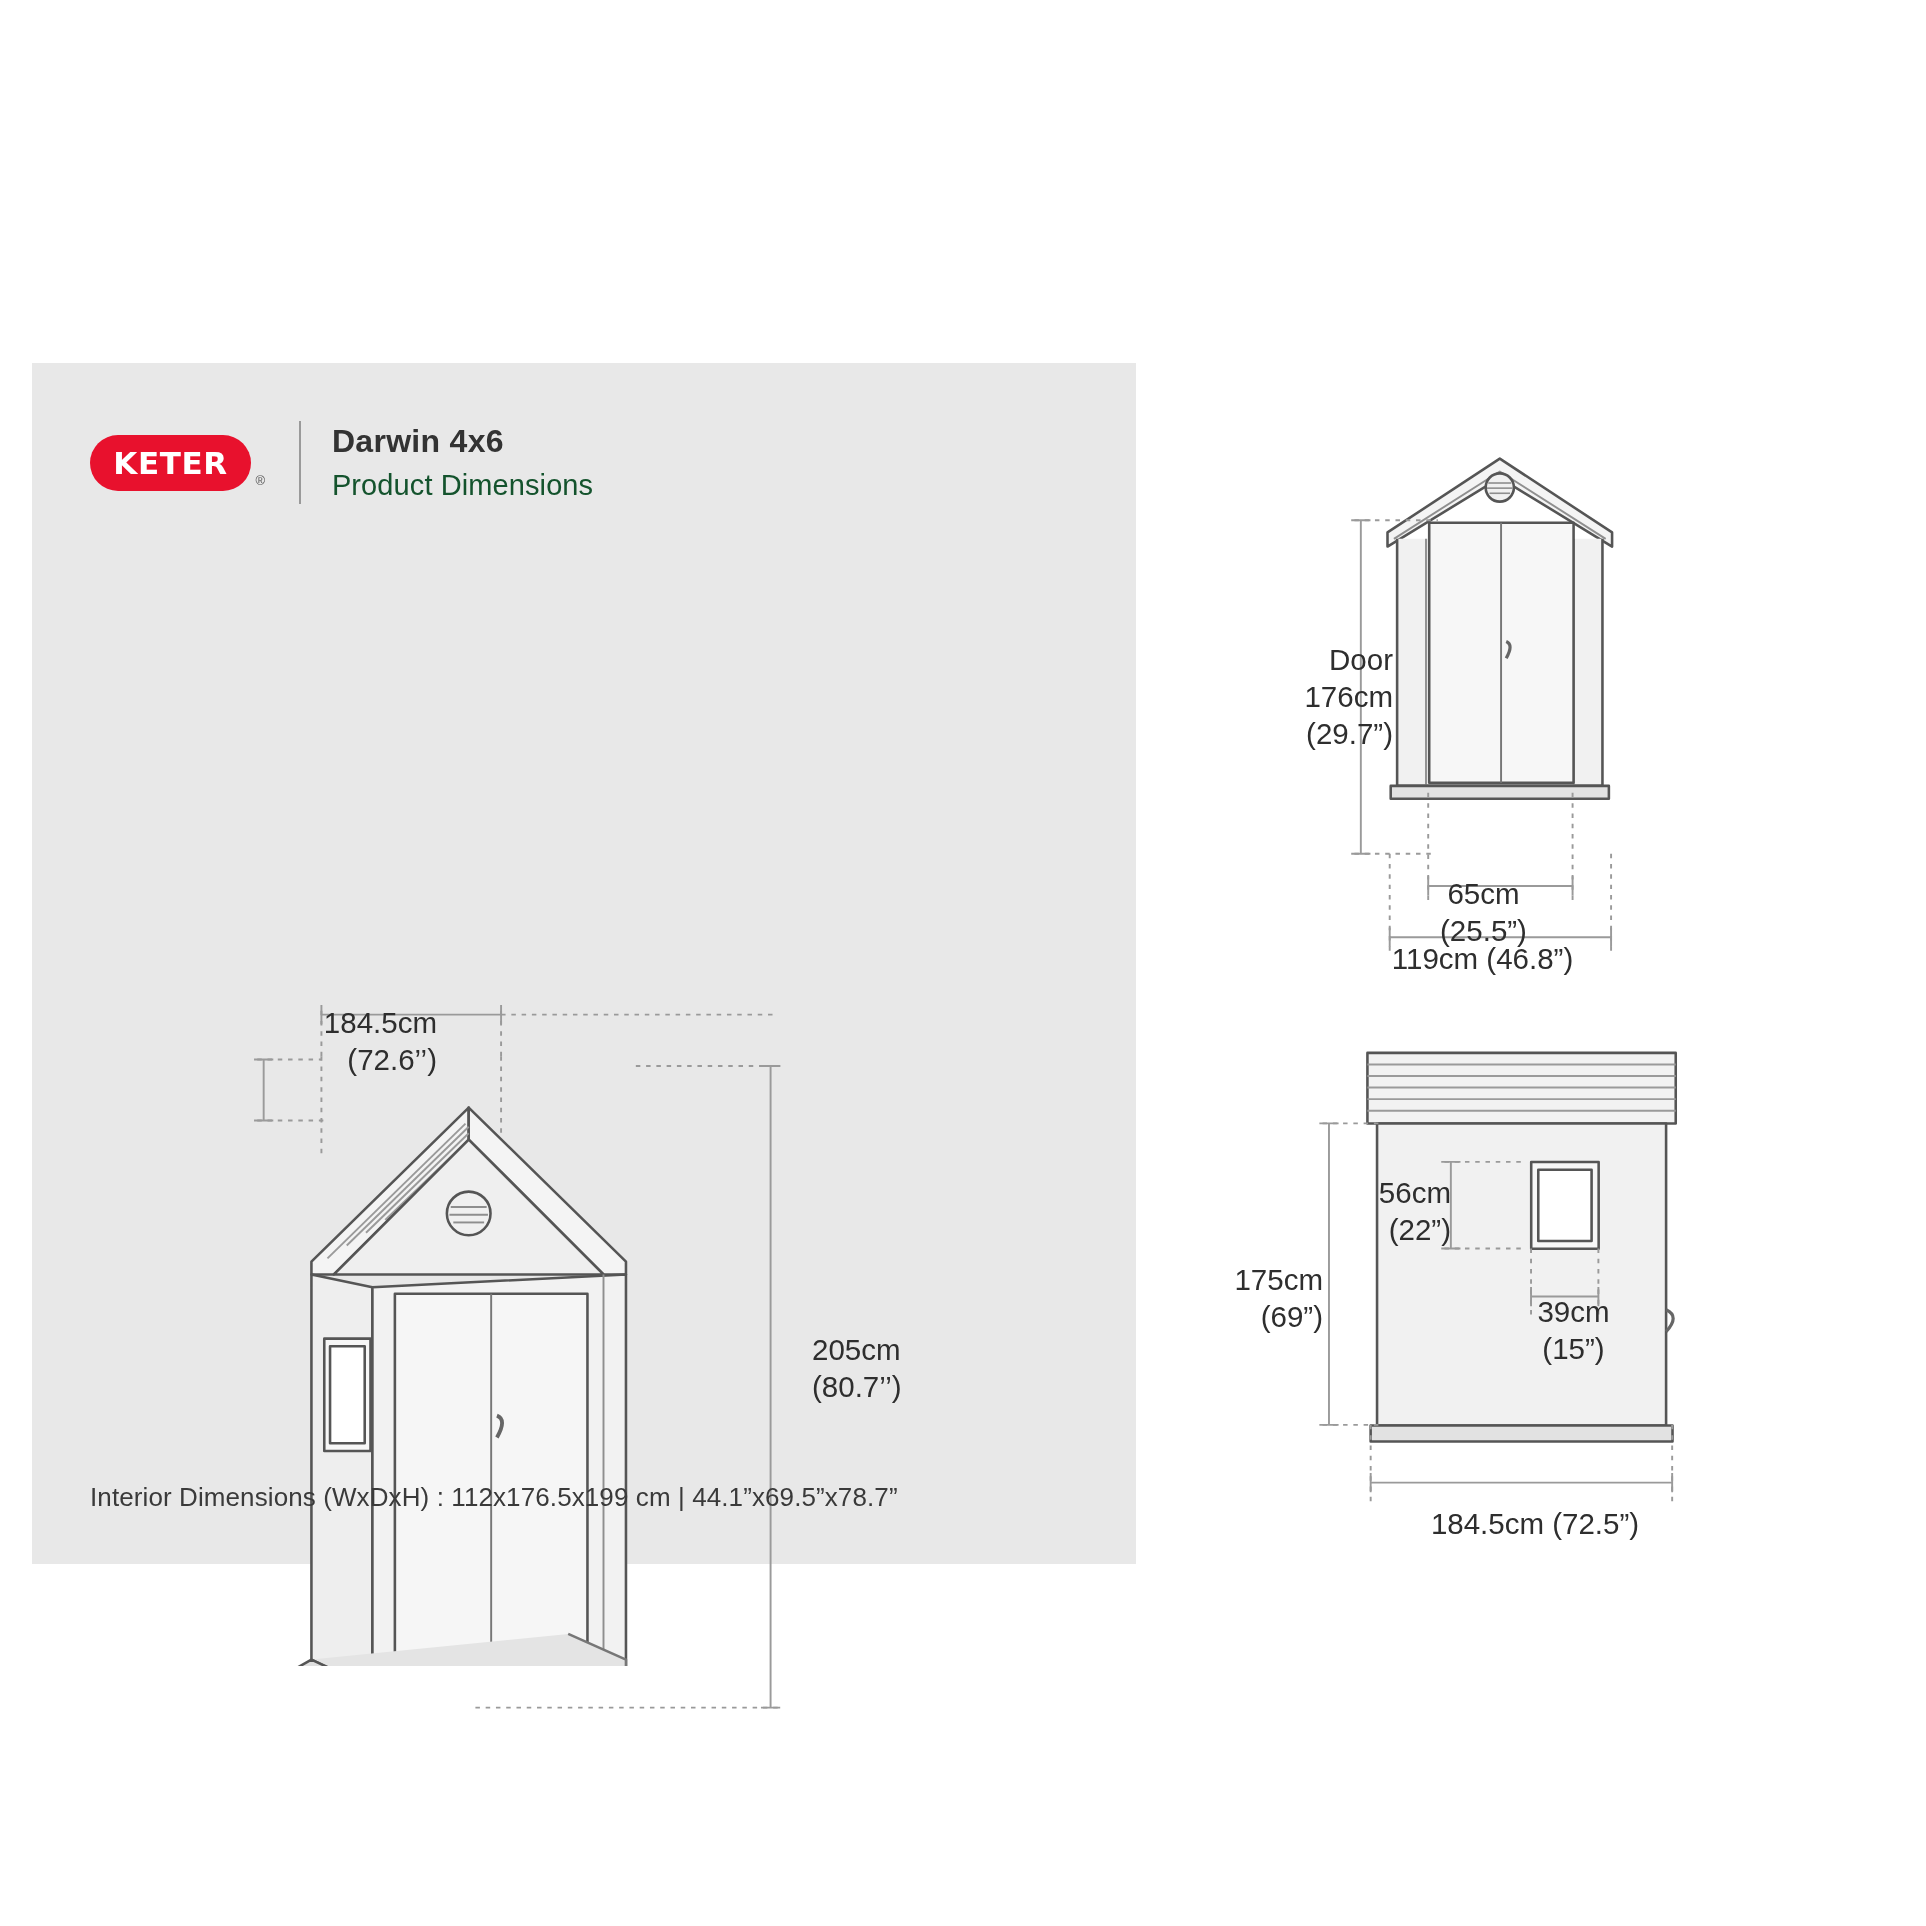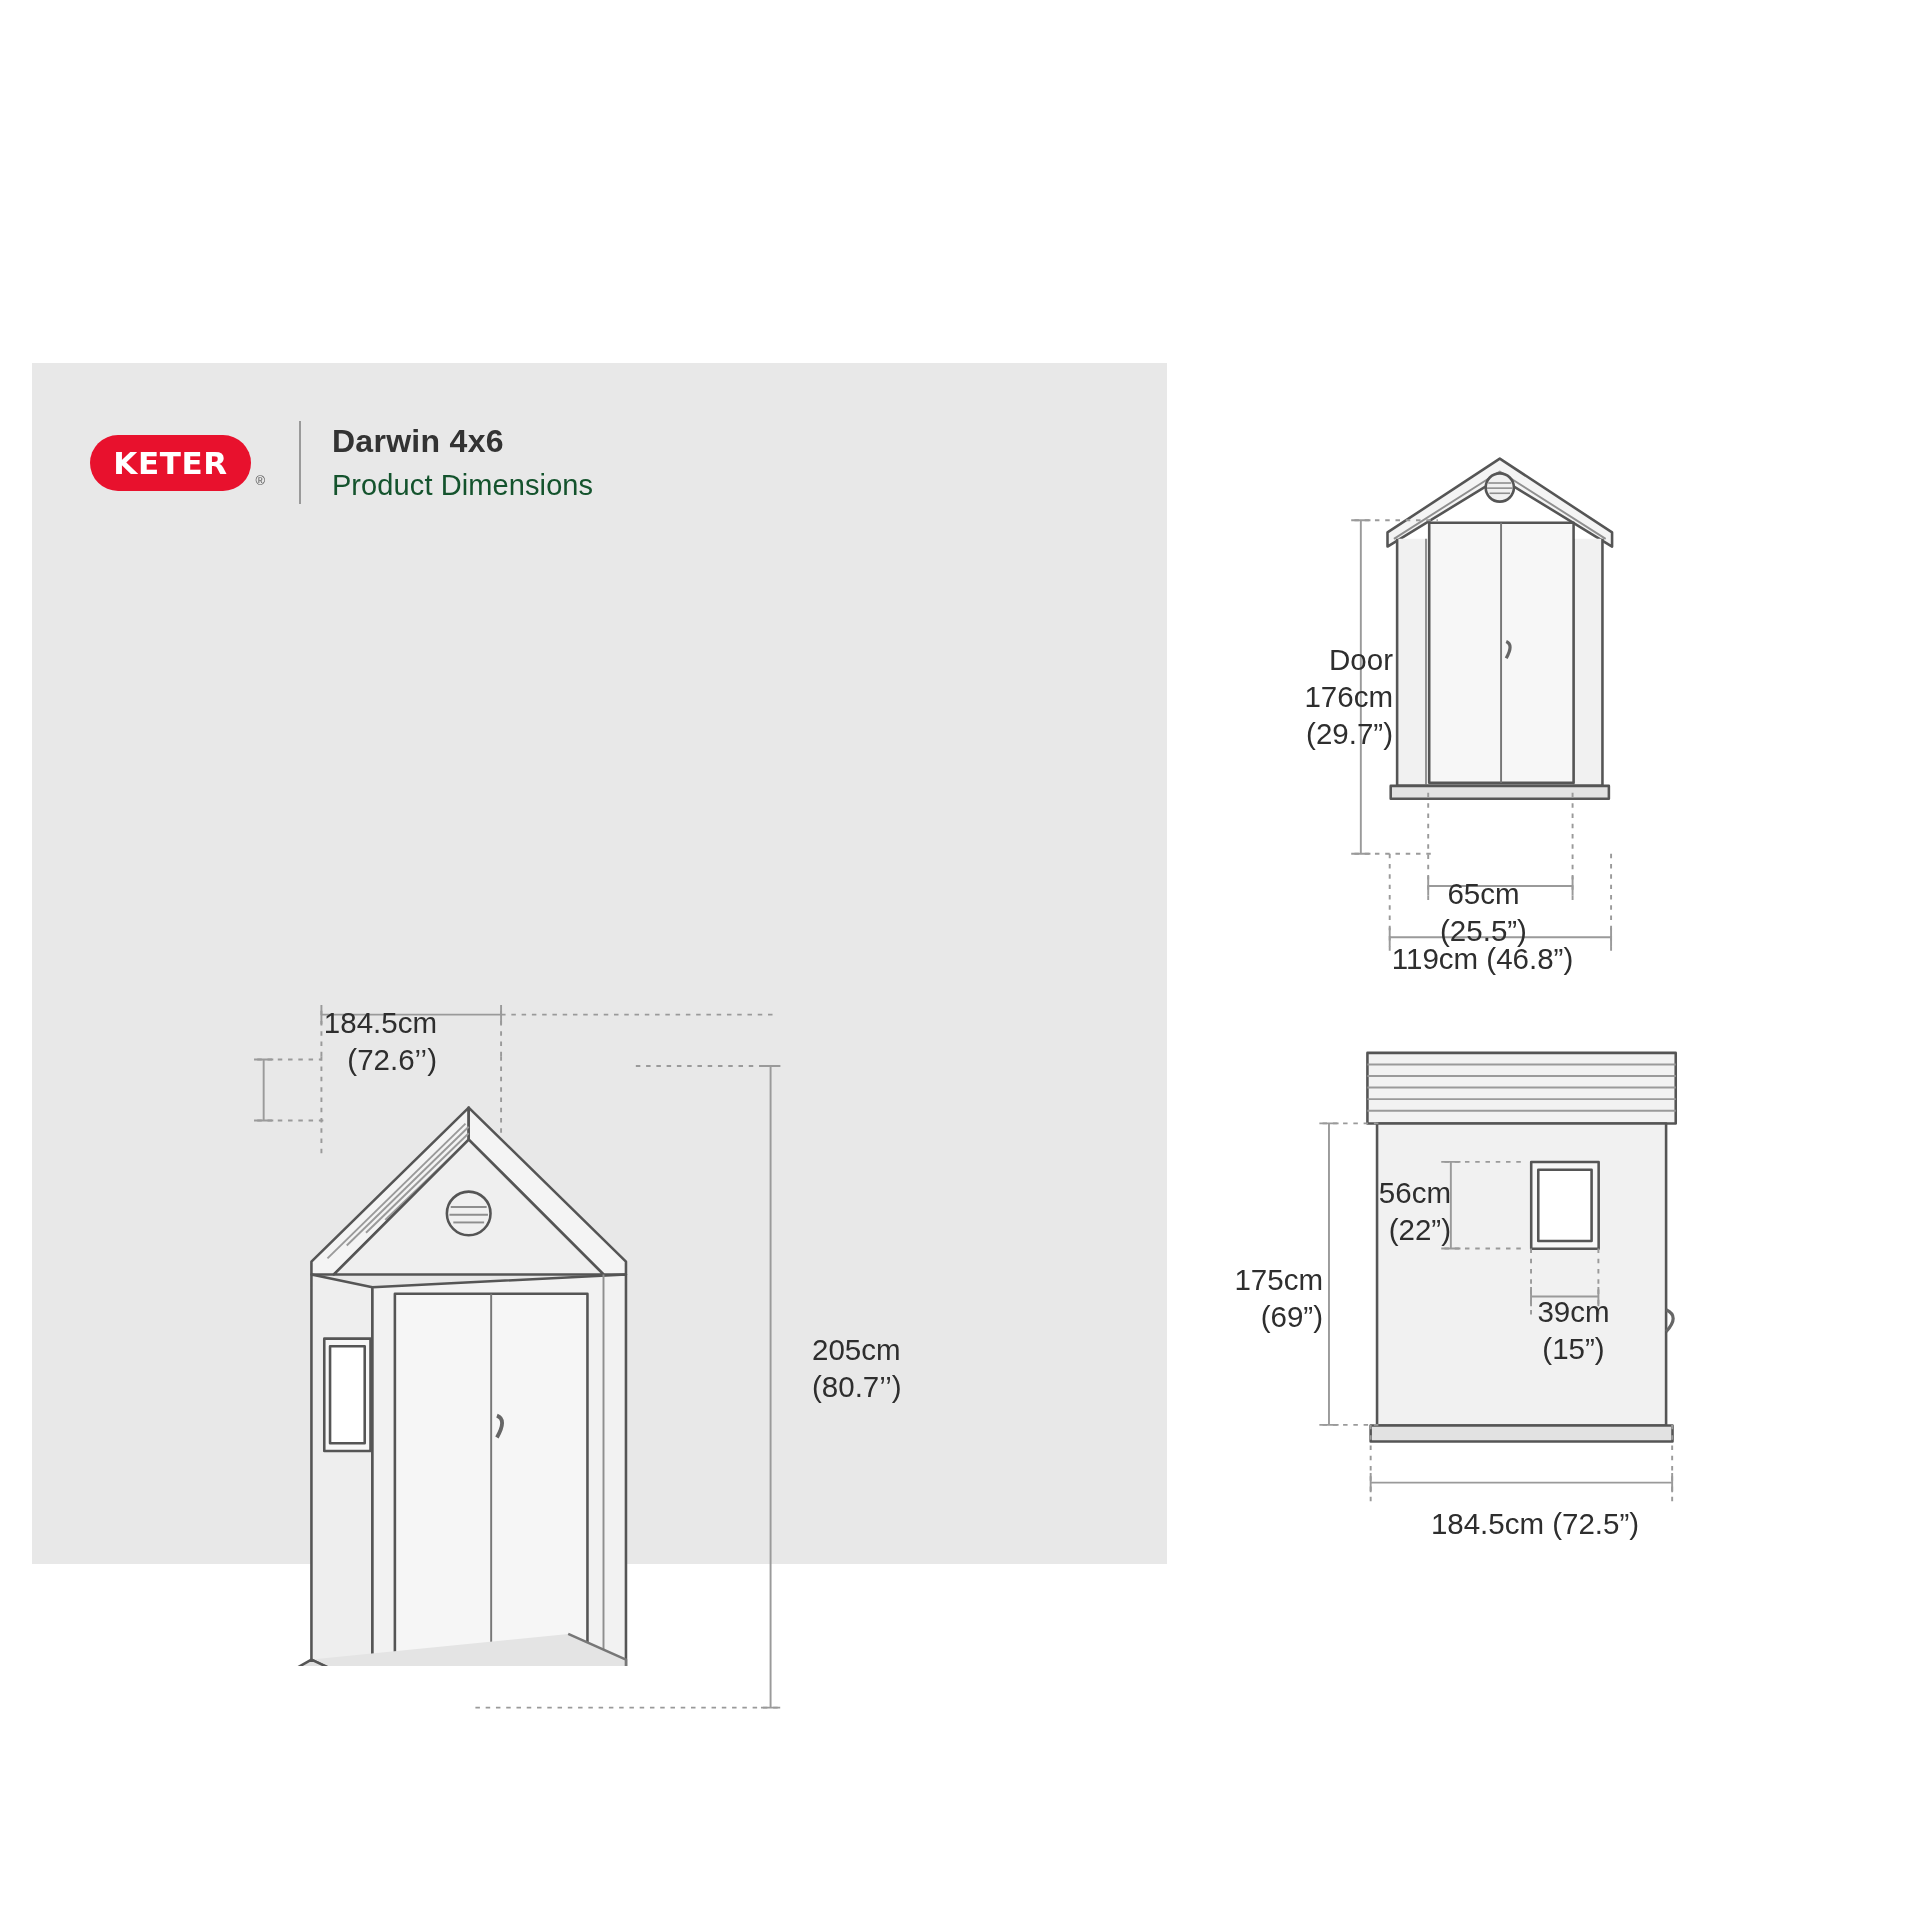--- a/index.html
+++ b/index.html
@@ -17,21 +17,20 @@
   }
 
   
   #left-panel {
     position: absolute;
     left: 32px;
     top: 363px;
     width: 1104px;
     height: 1201px;
     background: #e8e8e8;
-    padding-left: 31px;
   }
 
   
   #brand-row {
     position: absolute;
     left: 58px;
     top: 58px;
     display: flex;
     align-items: center;
   }
@@ -190,20 +189,21 @@
     </g>
   </svg>
 
 
   <div class="dim leftal" style="left:148px; top:642px; width:257px;">184.5cm
 (72.6’’)</div>
 
   <div class="dim right" style="left:780px; top:969px; width:257px;">205cm
 (80.7’’)</div>
 
+  <div id="interior-dims">Interior Dimensions (WxDxH) : 112x176.5x199 cm | 44.1”x69.5”x78.7”</div>
 </div>
 
 <div class="drawing" style="left:1368px; top:449px;">
   <svg width="270" height="385" viewBox="0 0 420 600">
     <g fill="none" stroke="#555" stroke-width="4" stroke-linejoin="round">
 
       <path d="M 205 15 L 30 130 L 30 152 L 205 45 L 380 152 L 380 130 Z" fill="#f4f4f4"></path>
       <path d="M 40 140 L 205 35 L 370 140" stroke="#8f8f8f" stroke-width="3"></path>
 
       <circle cx="205" cy="60" r="22" fill="#f0f0f0"></circle>

